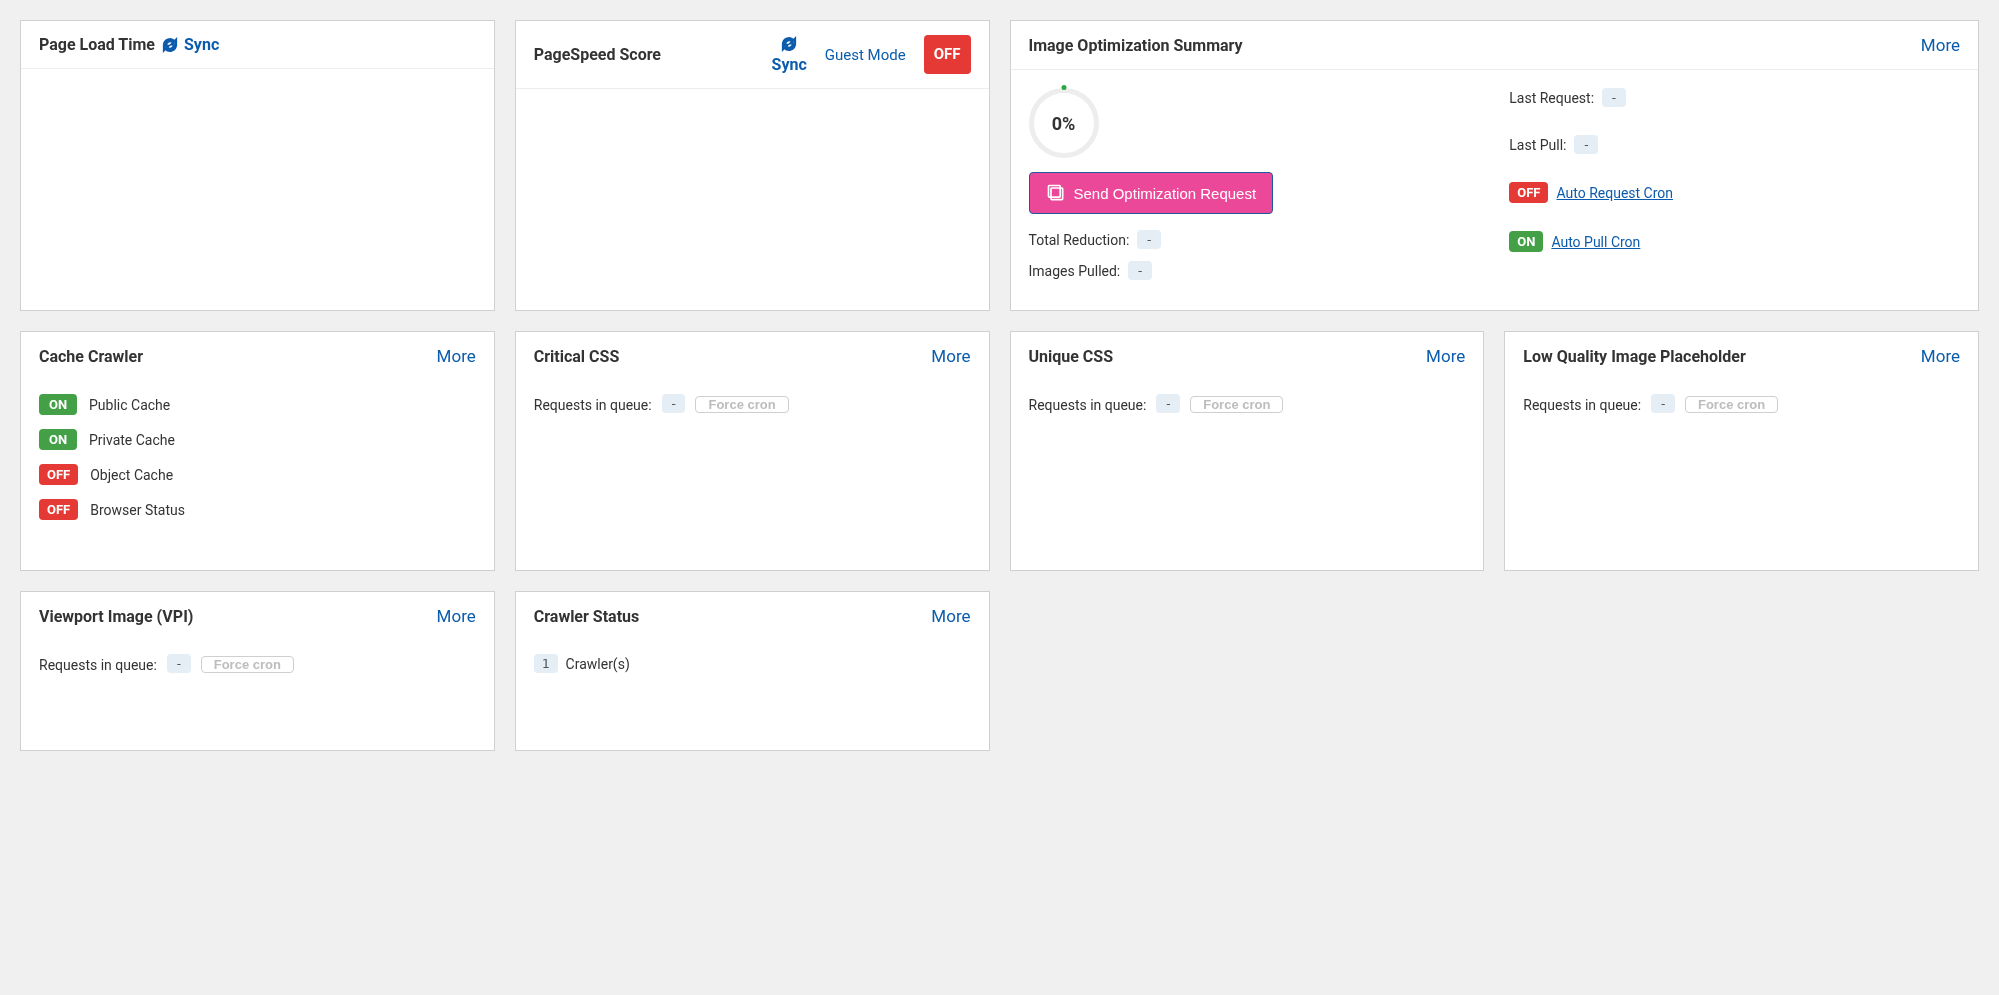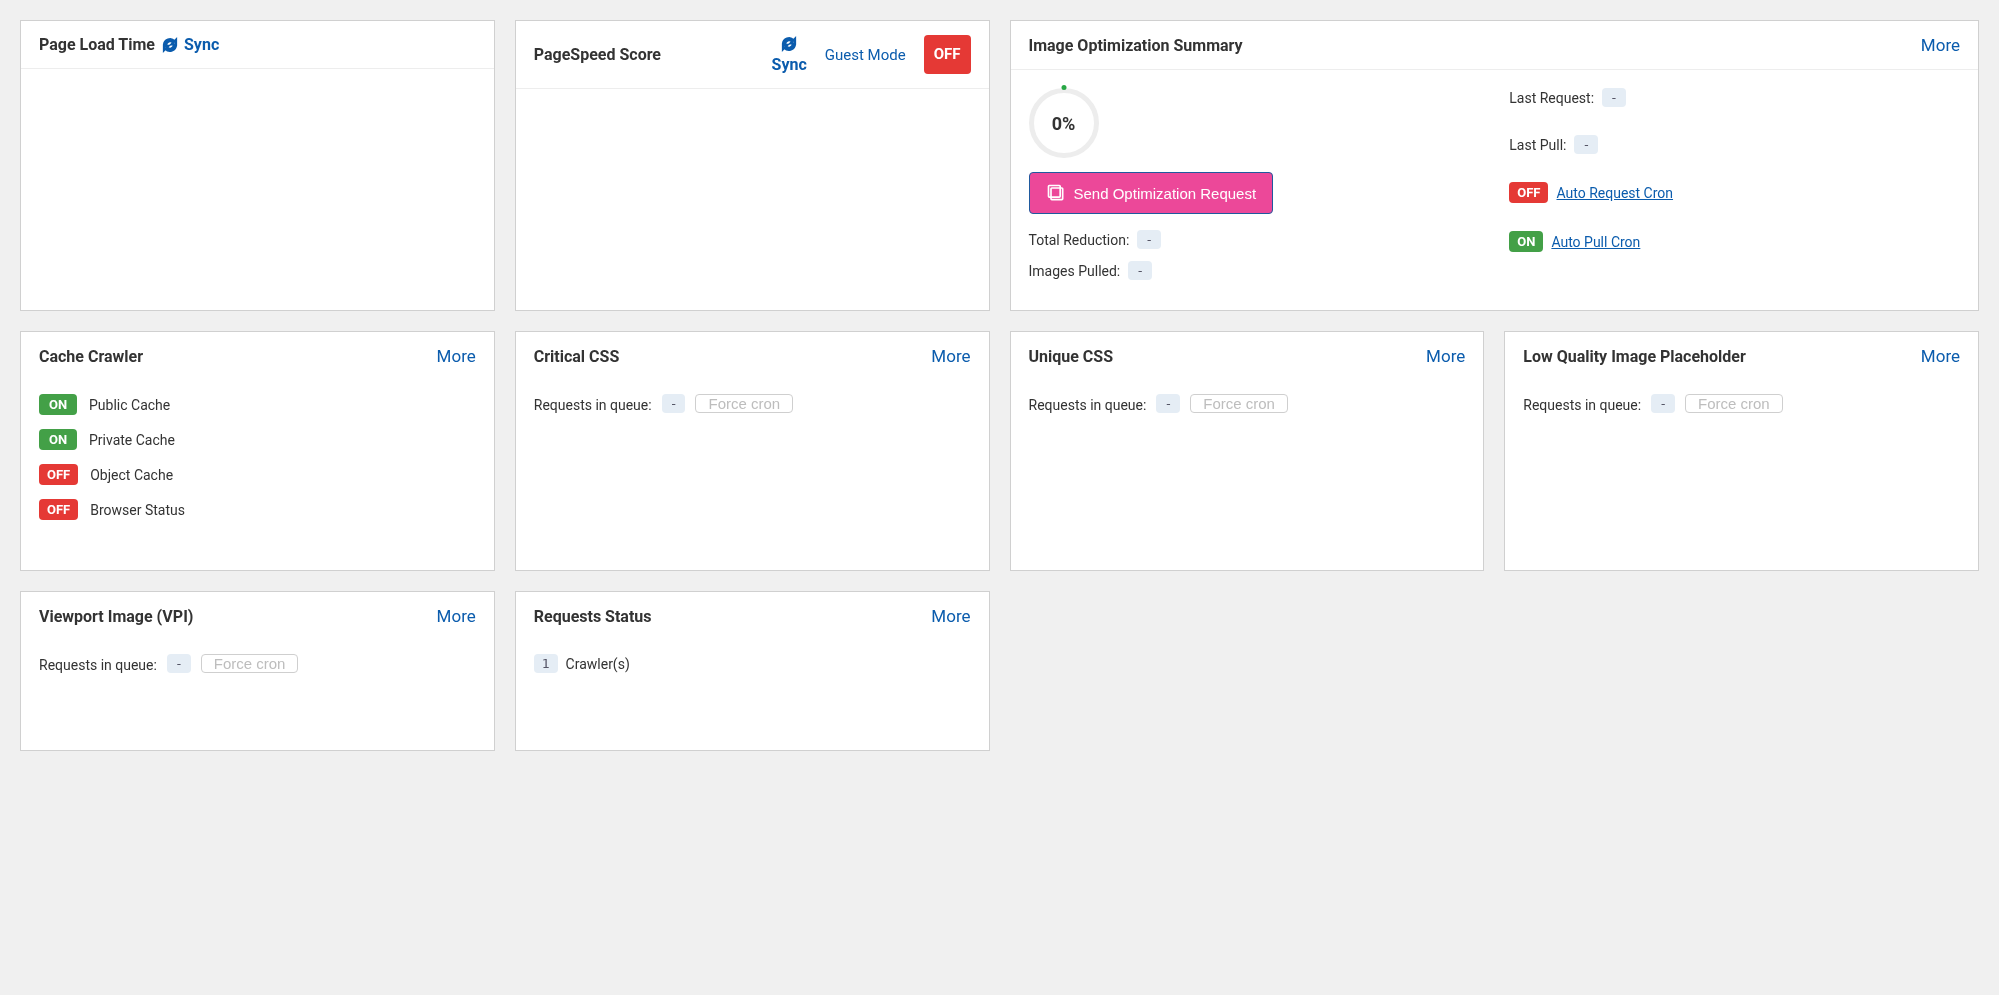--- a/index.html
+++ b/index.html
@@ -104,22 +104,23 @@
     display: inline-flex;
     align-items: center;
     gap: 8px;
   }
   .btn-force {
     background: #fff;
     border: 1px solid #cfcfcf;
     color: #bdbdbd;
     border-radius: 4px;
     padding: 0 12px;
-    font-size: 15px;
-    cursor: pointer;
+    font-size: 13px;
+    cursor: pointer;
+    font-weight: bold;
   }
   .queue-row {
     display: flex;
     align-items: flex-end;
     gap: 10px;
     flex-wrap: wrap;
   }
   .cron-link {
     color: #0b5cad;
     text-decoration: underline;
@@ -350,21 +351,21 @@
         <span>Requests in queue:</span>
         <span class="pill">-</span>
         <button class="btn-force">Force cron</button>
       </div>
     </div>
   </div>
 
   <div class="panel" style="min-height:160px">
     <div class="panel-header noborder">
       <div class="panel-title">
-          <span>Requests Status</span>
+          <span>Crawler Status</span>
         </div>
       <a class="more-link">More</a>
     </div>
     <div class="panel-body">
       <div class="kv">
         <span class="pill">1</span>
         <span>Crawler(s)</span>
       </div>
     </div>
   </div>

